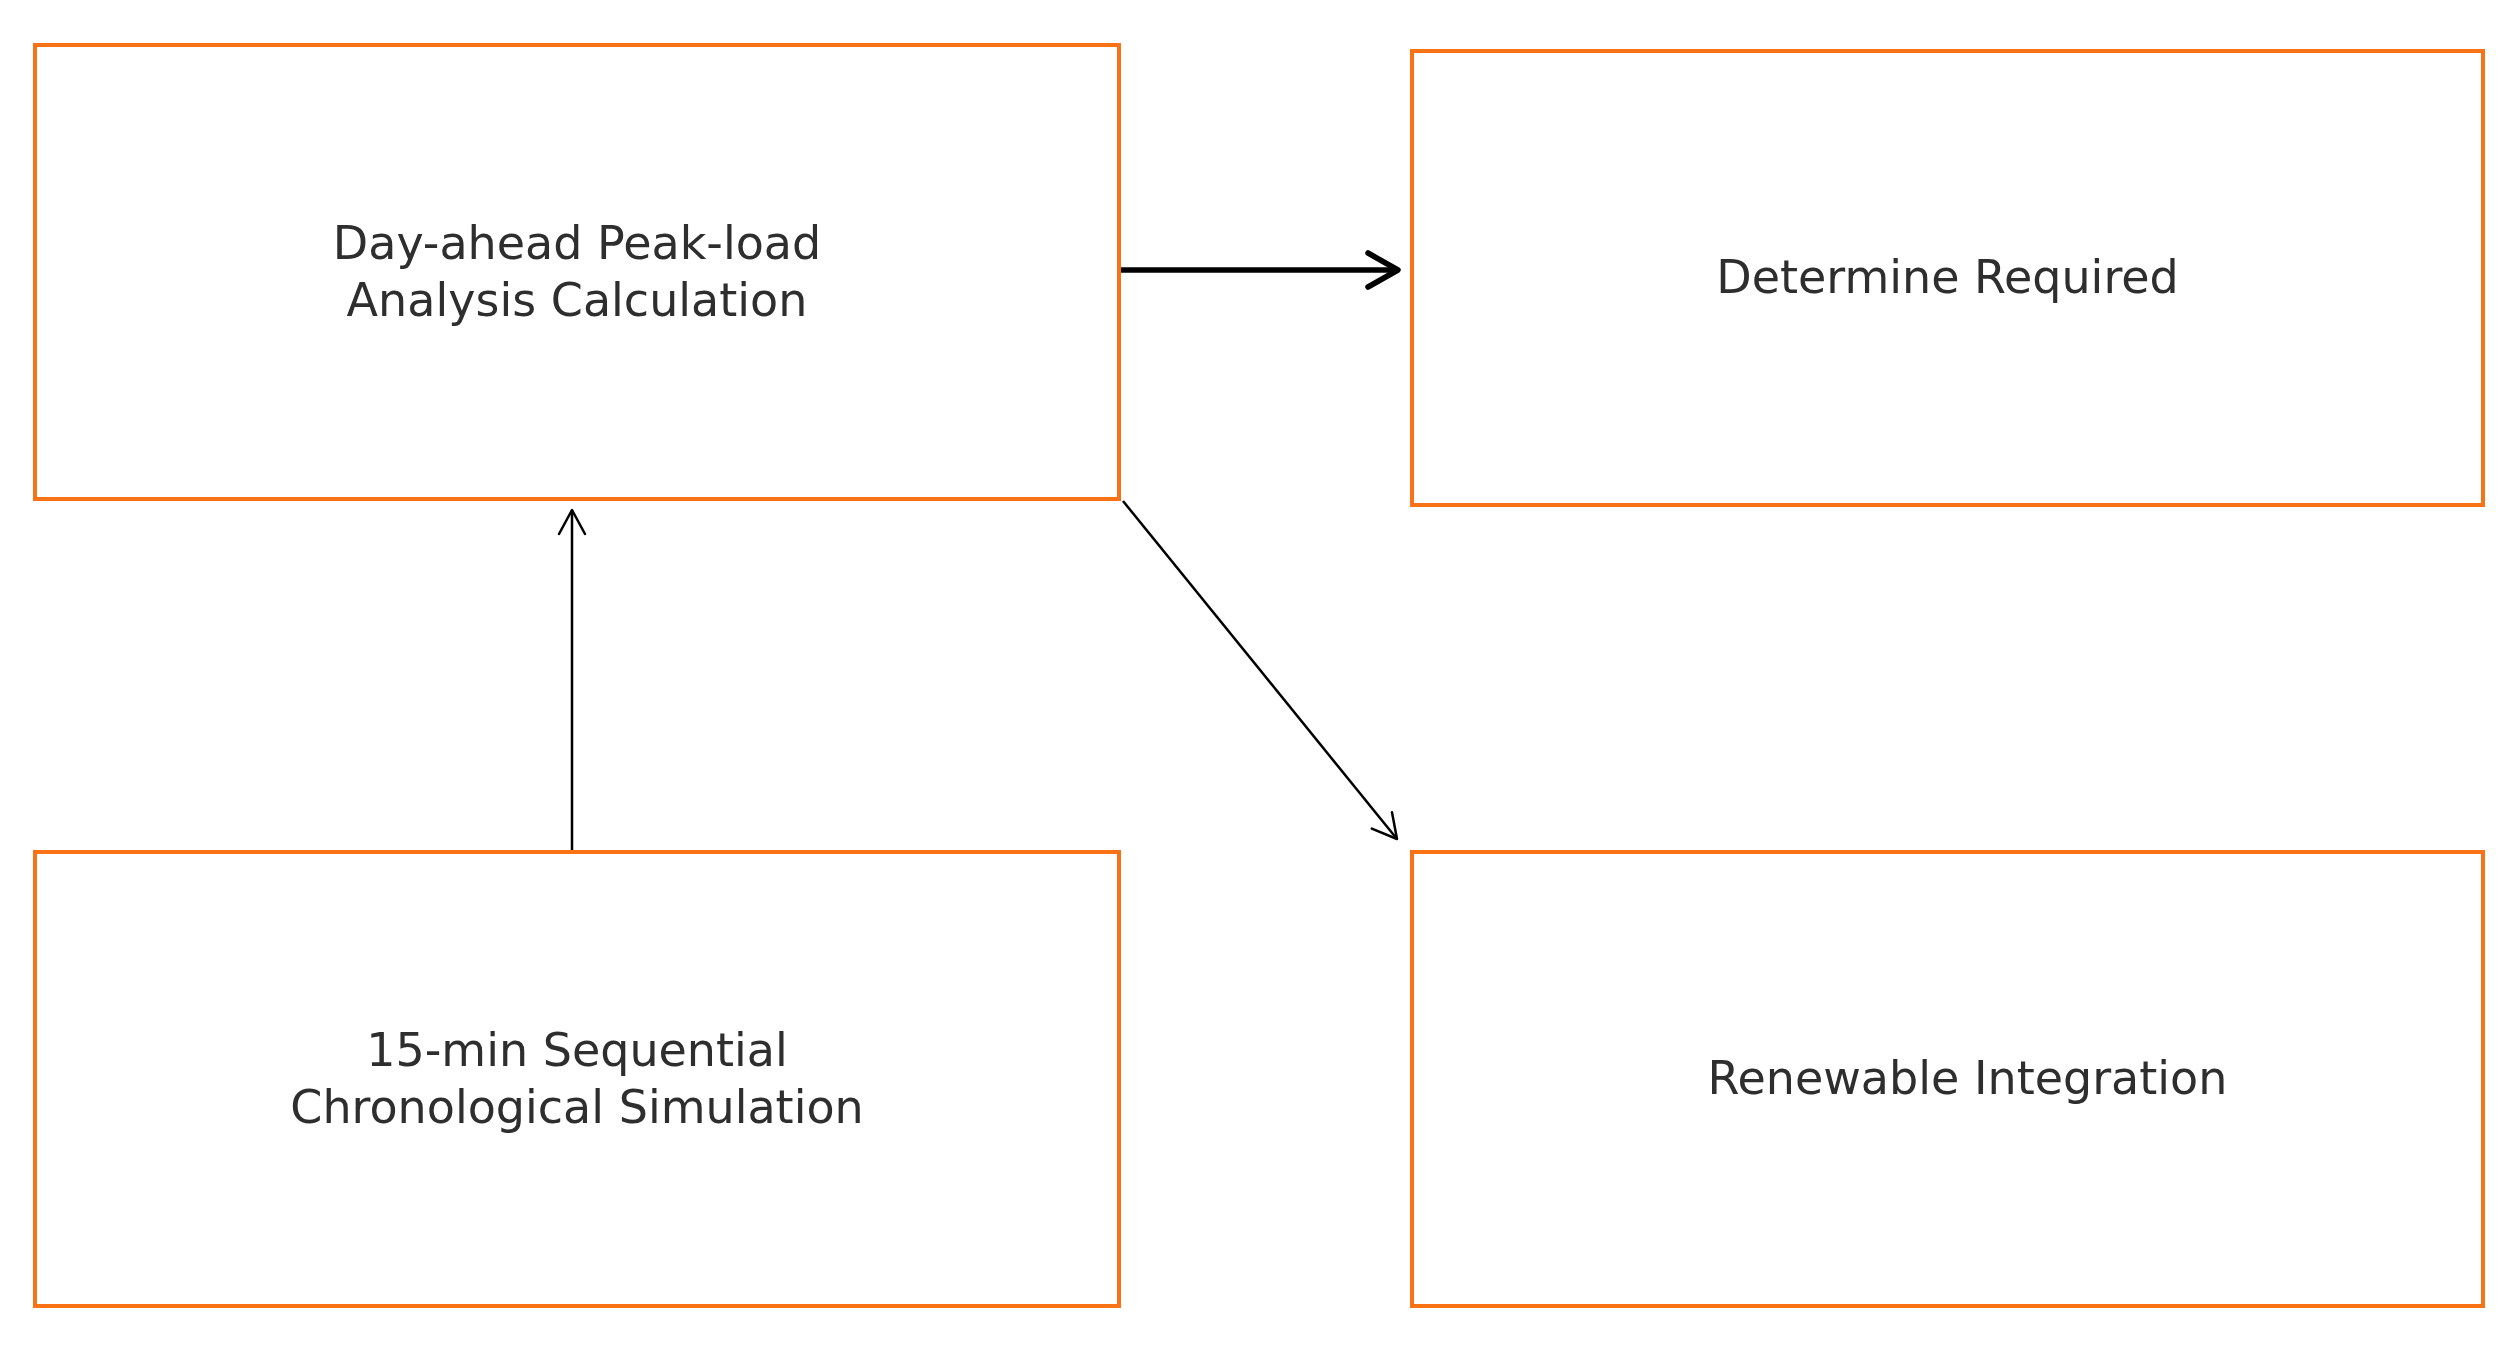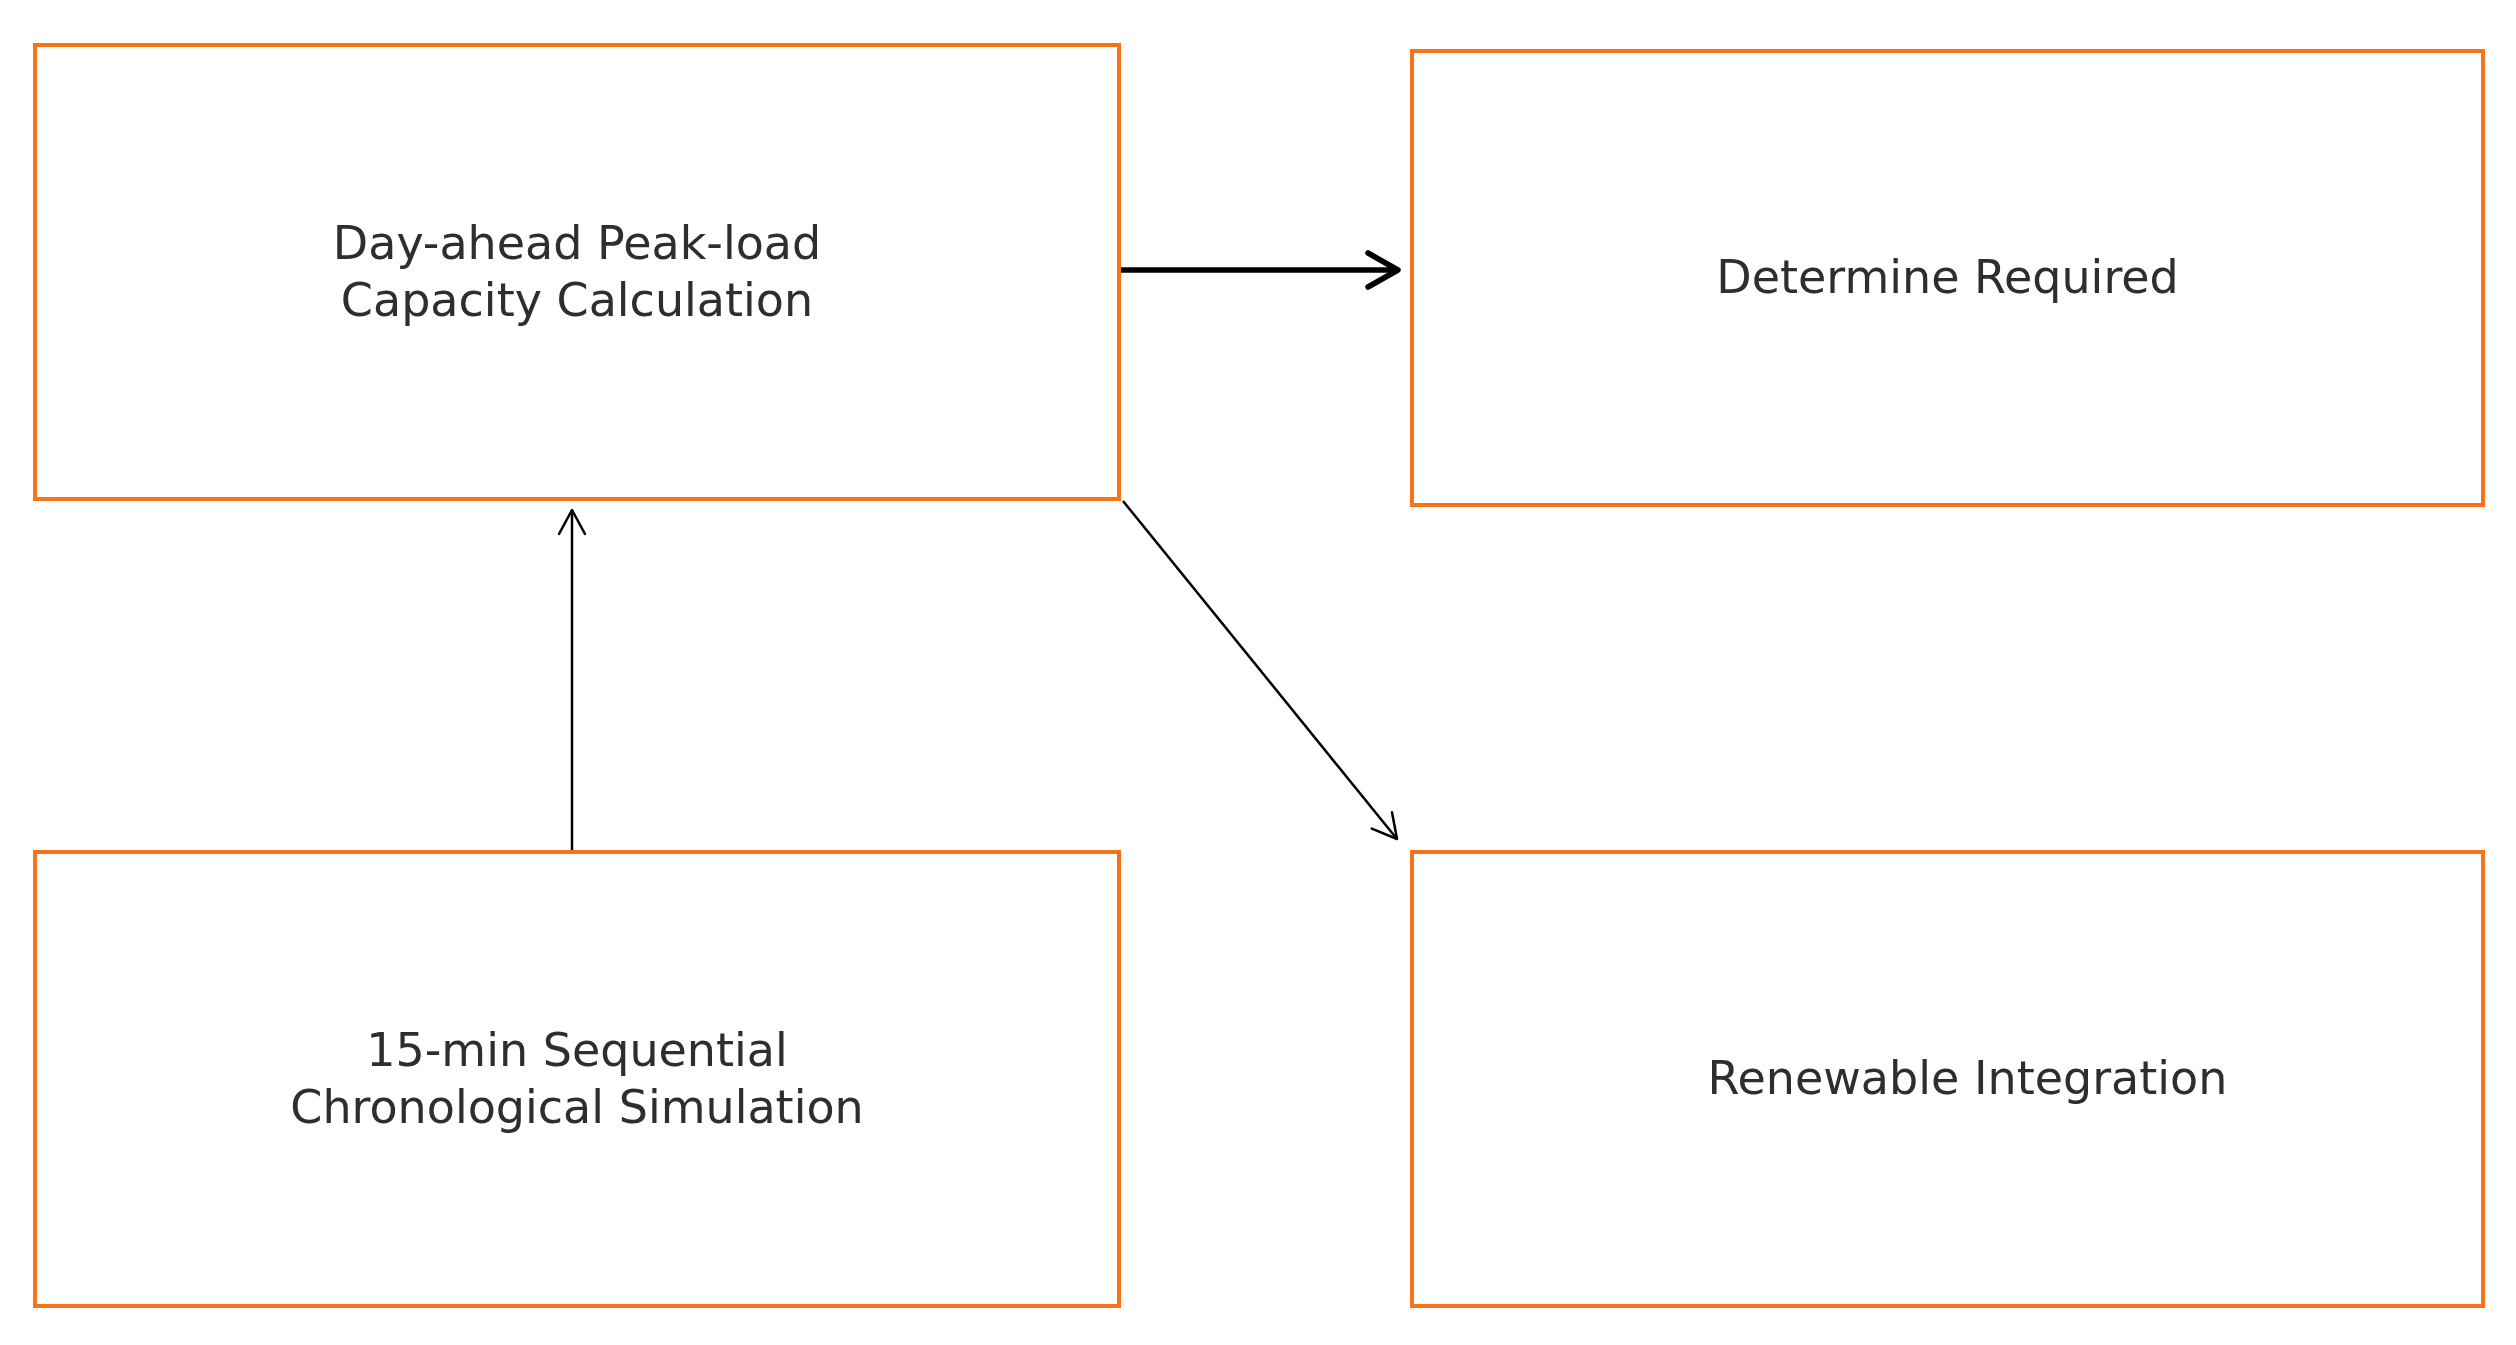--- a/index.html
+++ b/index.html
@@ -63,21 +63,21 @@
 
     <line x1="1121" y1="270" x2="1398" y2="270" stroke="#000000" stroke-width="5.5" marker-end="url(#head-thick)"></line>
 
     <line x1="572" y1="850" x2="572" y2="510" stroke="#000000" stroke-width="2.5" marker-end="url(#head-thin)"></line>
 
     <line x1="1123" y1="501" x2="1397" y2="839" stroke="#000000" stroke-width="2.5" marker-end="url(#head-thin)"></line>
   </svg>
 
   <div class="node" id="node-balance">
     <span>Day-ahead Peak-load</span>
-    <span>Capacity Calculation</span>
+    <span>Analysis Calculation</span>
   </div>
 
   <div class="node" id="node-thermal">
     <span>Determine Required</span>
   </div>
 
   <div class="node" id="node-simulation">
     <span>15-min Sequential</span>
     <span>Chronological Simulation</span>
   </div>

